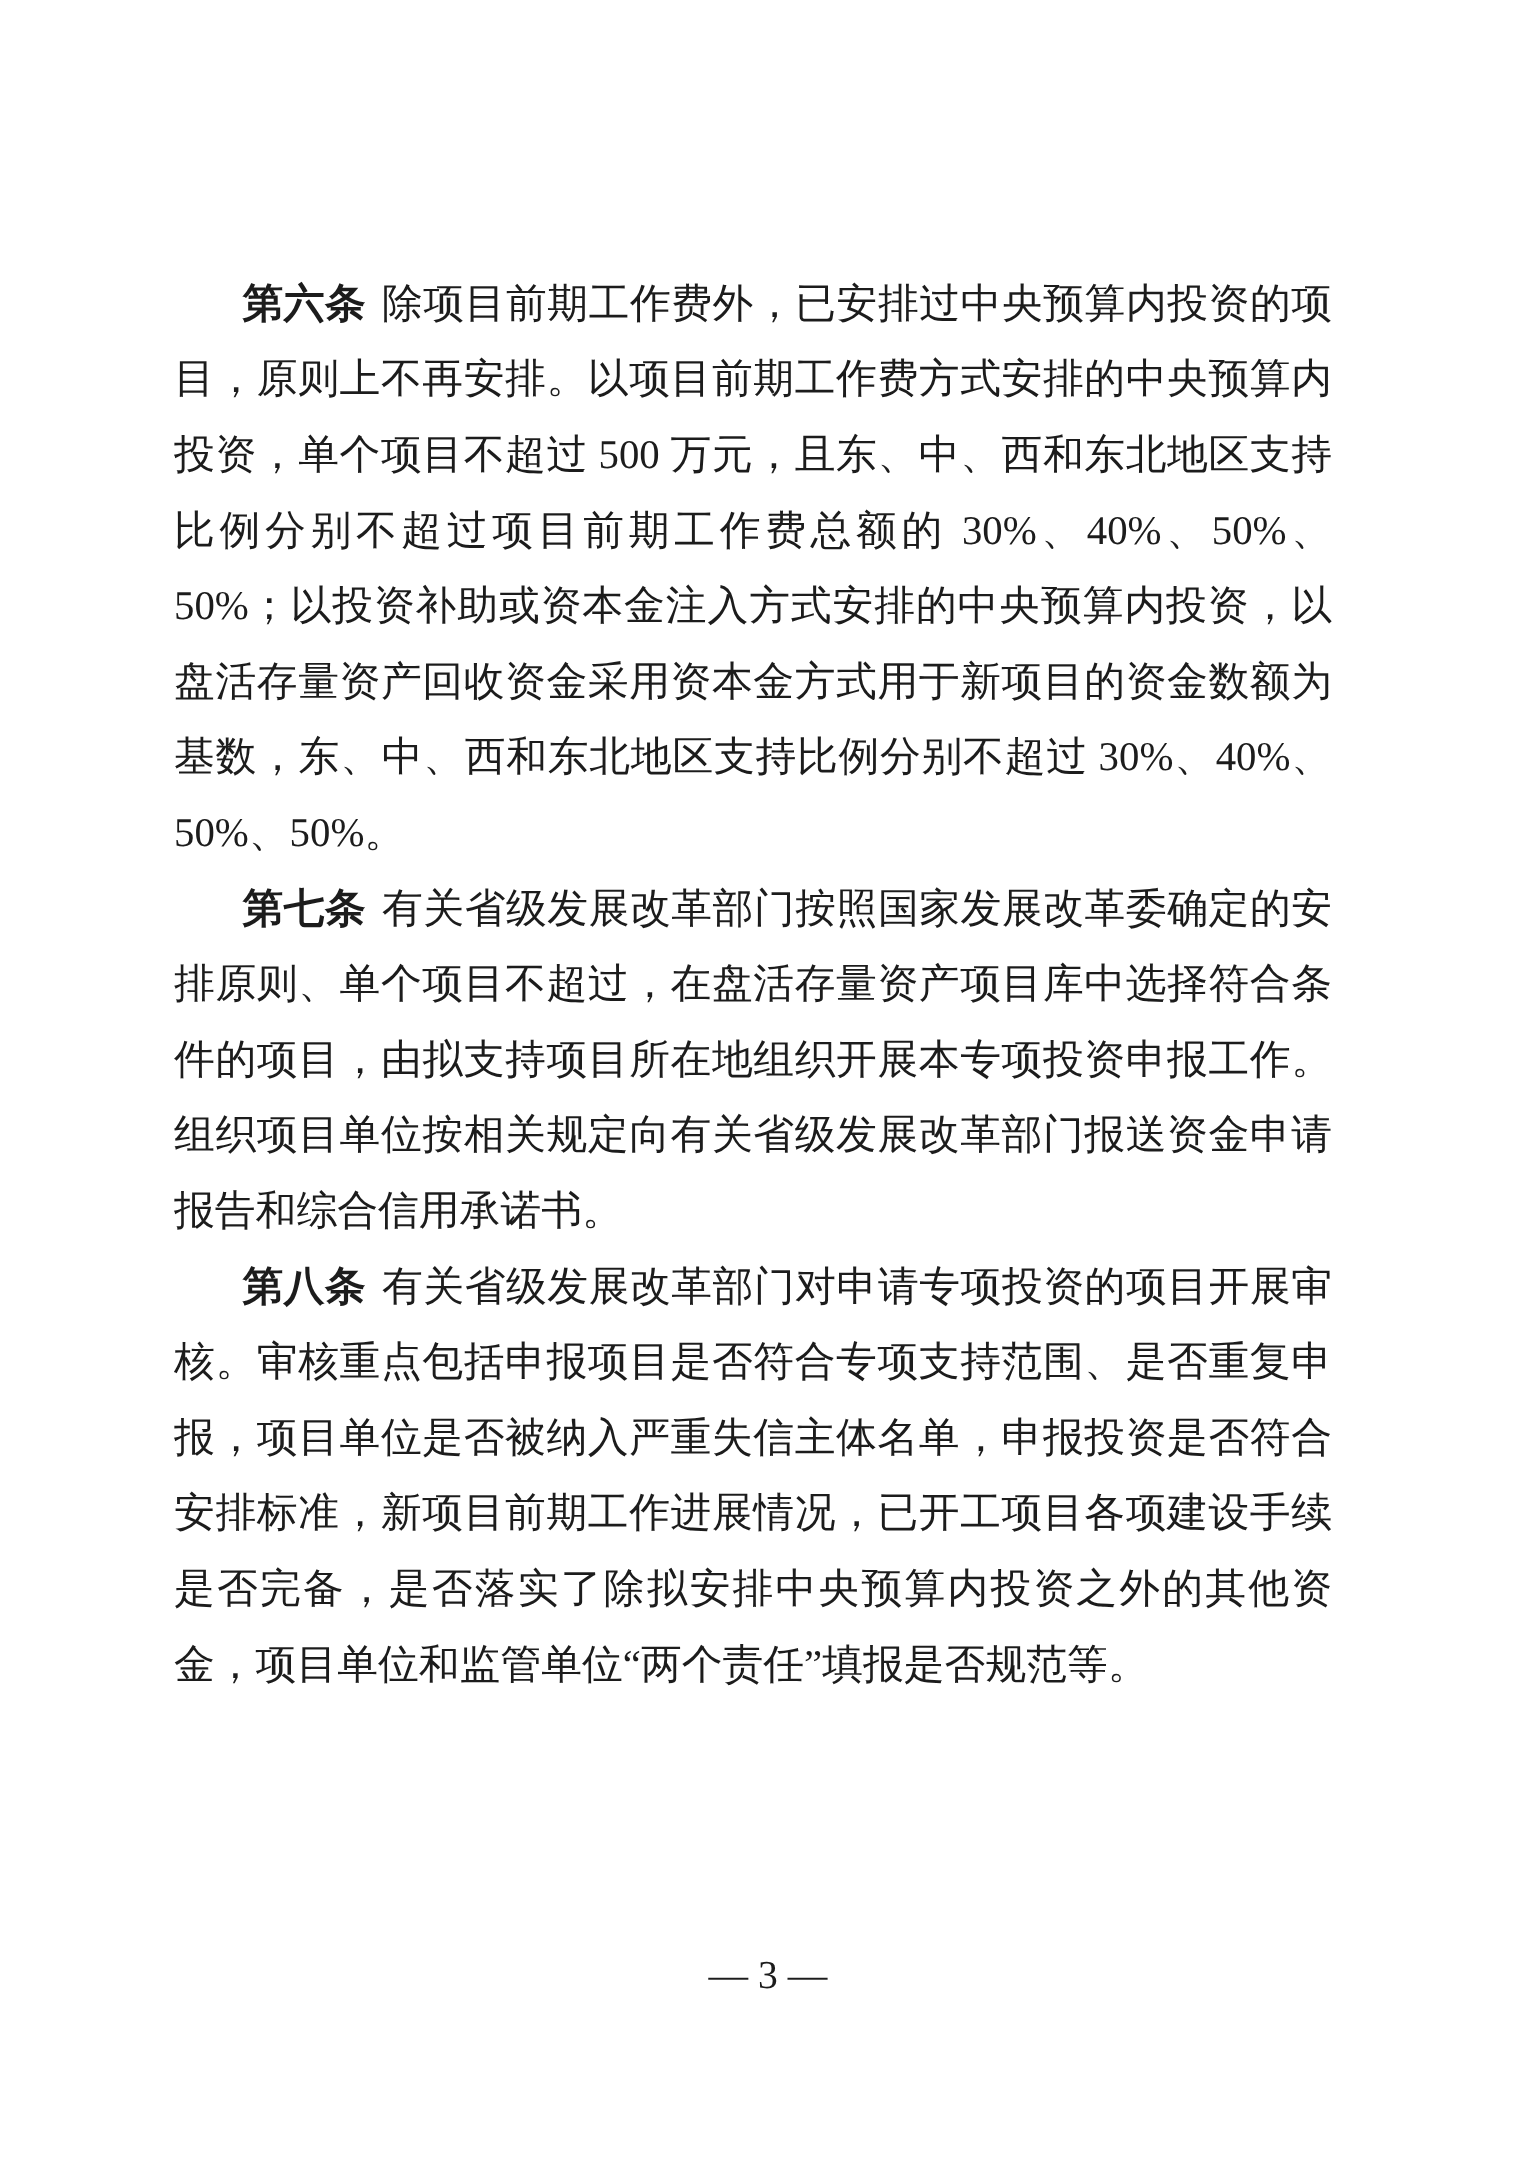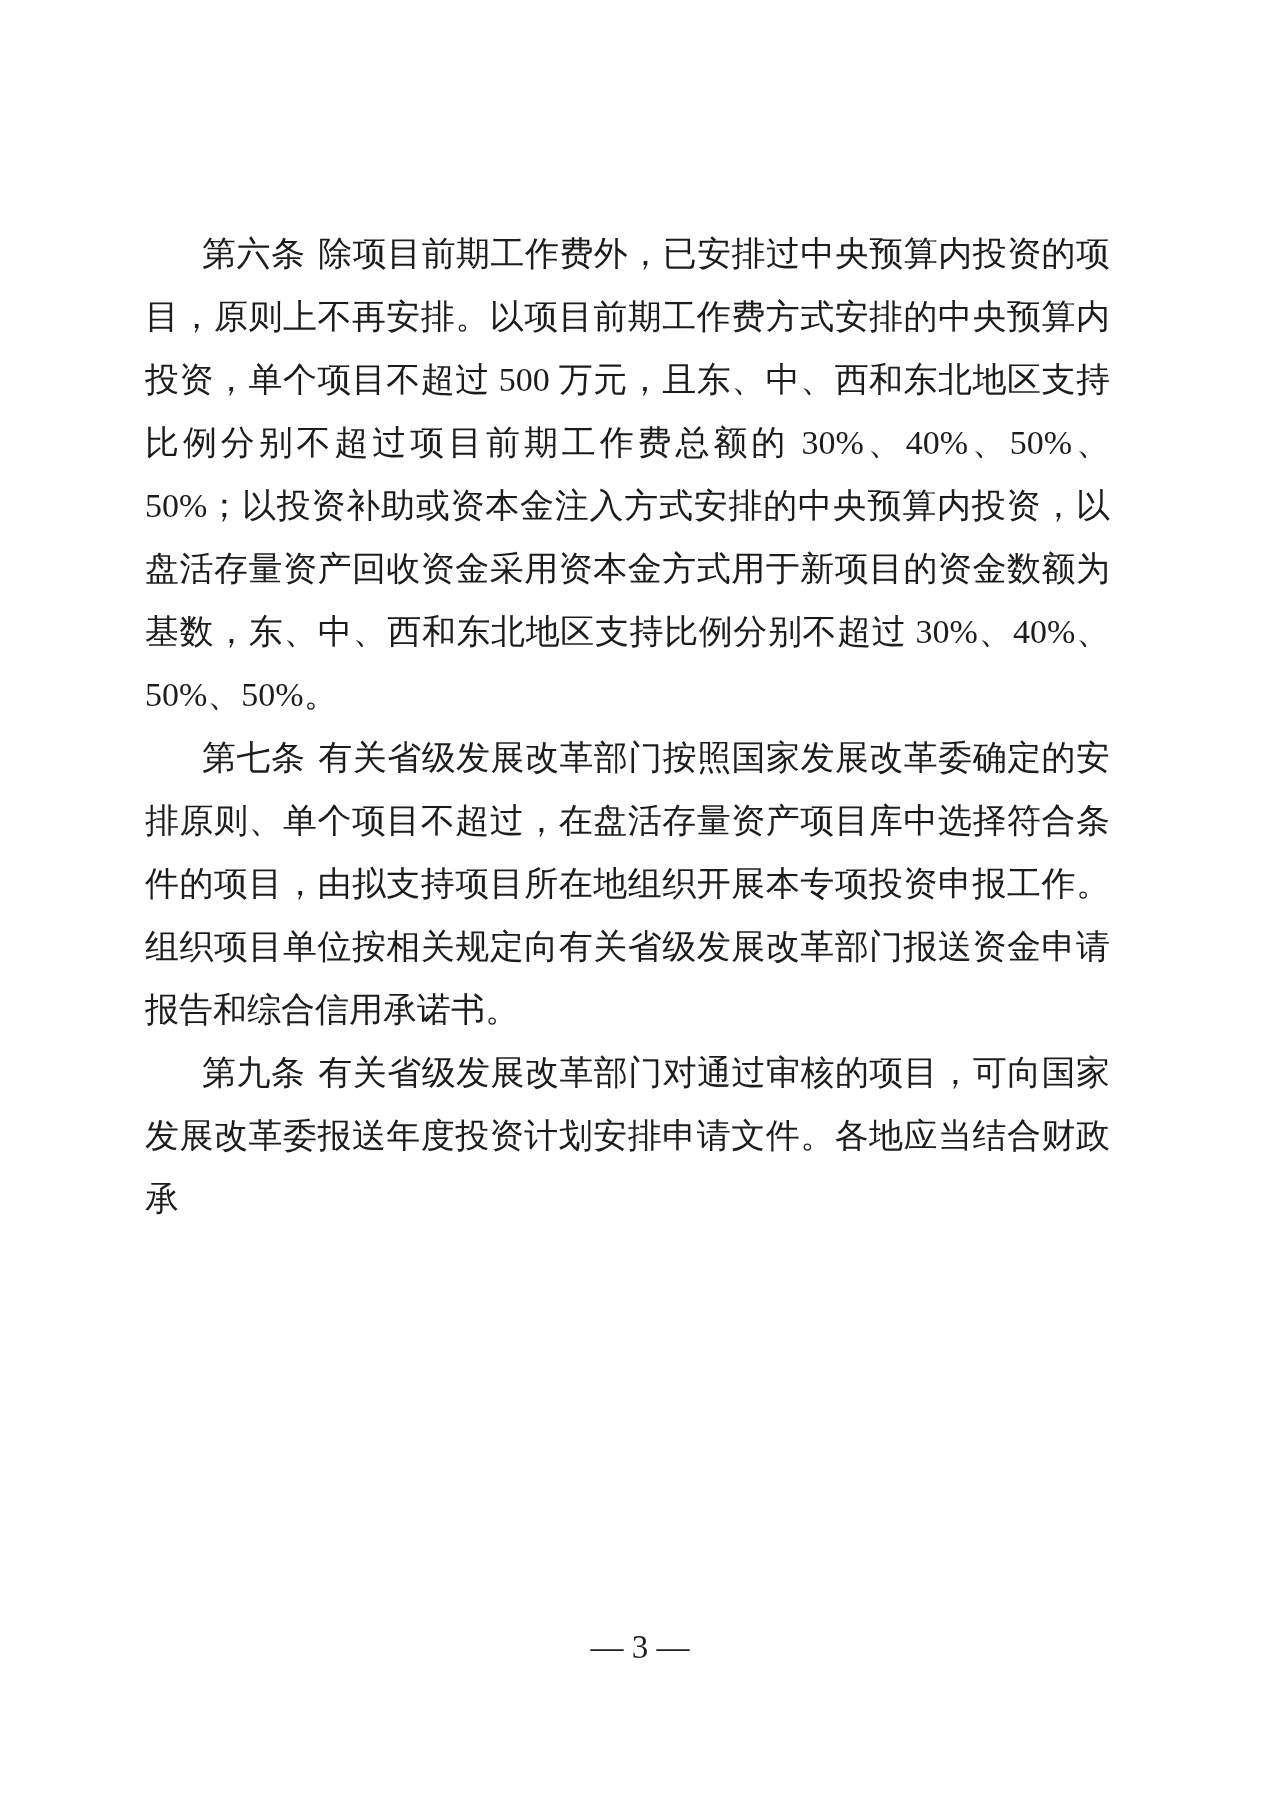--- a/index.html
+++ b/index.html
@@ -23,21 +23,21 @@
     width: 965px;
   }
   .article {
     margin: 0;
     font-size: 34px;
     line-height: 63px;
     text-align: justify;
     text-indent: 57px;
   }
   .article .article-label {
-    font-weight: normal;
+    font-weight: bold;
     margin-right: 13px;
   }
   .chapter-heading {
     margin: 64px 0 0 0;
     font-size: 34px;
     line-height: 63px;
     font-weight: bold;
     text-align: center;
     text-indent: 0;
     font-family: "Liberation Sans", "DejaVu Sans", sans-serif;
@@ -58,19 +58,19 @@
 <body>
 
 <div class="page">
   <div class="content">
 
     <p class="article"><span class="article-label">第六条</span><span>除项目前期工作费外，已安排过中央预算内投资的项目，原则上不再安排。以项目前期工作费方式安排的中央预算内投资，单个项目不超过 500 万元，且东、中、西和东北地区支持比例分别不超过项目前期工作费总额的 30%、40%、50%、50%；以投资补助或资本金注入方式安排的中央预算内投资，以盘活存量资产回收资金采用资本金方式用于新项目的资金数额为基数，东、中、西和东北地区支持比例分别不超过 30%、40%、50%、50%。</span></p>
 
 
     <p class="article"><span class="article-label">第七条</span><span>有关省级发展改革部门按照国家发展改革委确定的安排原则、单个项目不超过，在盘活存量资产项目库中选择符合条件的项目，由拟支持项目所在地组织开展本专项投资申报工作。组织项目单位按相关规定向有关省级发展改革部门报送资金申请报告和综合信用承诺书。</span></p>
 
+    <p class="article"><span class="article-label">第八条</span><span>有关省级发展改革部门对申请专项投资的项目开展审核。审核重点包括申报项目是否符合专项支持范围、是否重复申报，项目单位是否被纳入严重失信主体名单，申报投资是否符合安排标准，新项目前期工作进展情况，已开工项目各项建设手续是否完备，是否落实了除拟安排中央预算内投资之外的其他资金，项目单位和监管单位“两个责任”填报是否规范等。</span></p>
 
-    <p class="article"><span class="article-label">第九条</span><span>有关省级发展改革部门对通过审核的项目，可向国家发展改革委报送年度投资计划安排申请文件。各地应当结合财政承</span></p>
 
   </div>
 
   <div class="page-footer">— 3 —</div>
 </div>
 
 </body></html>

